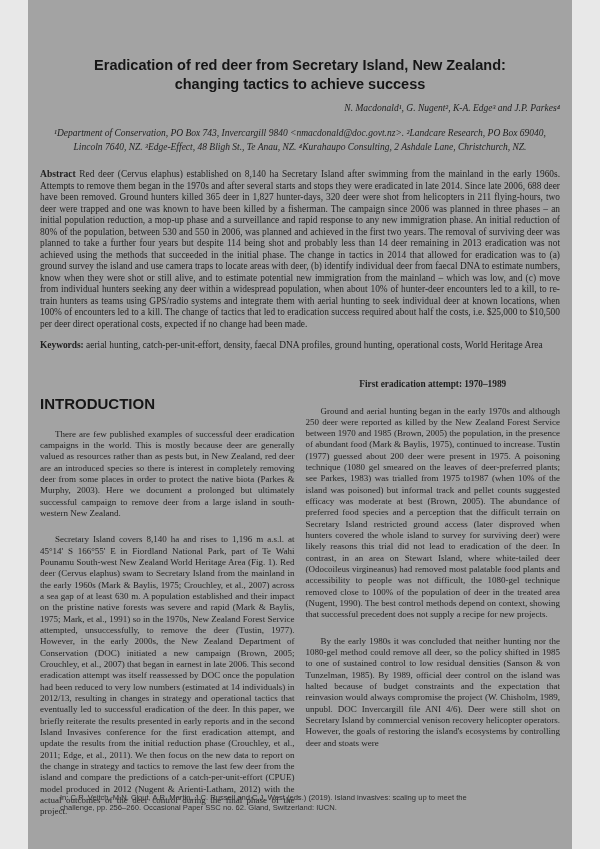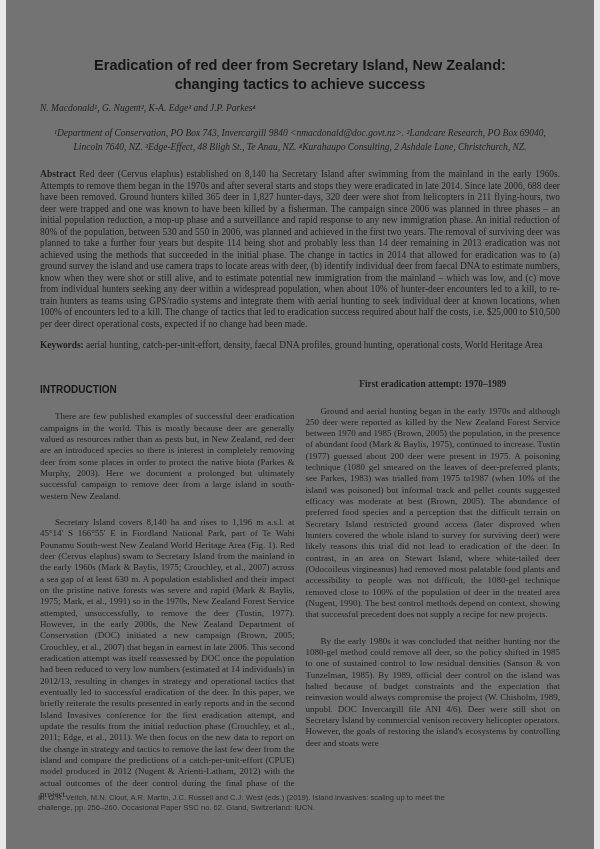--- a/index.html
+++ b/index.html
@@ -1,39 +1,39 @@
 <!DOCTYPE html>
 <html><head>
 <meta charset="utf-8">
 <style>
   html, body { margin:0; padding:0; background:#e8e8e8; }
   .page {
     position:relative;
-    width:588px; height:849px;
+    width:544px; height:849px;
     margin:0 auto;
-    background:#737373;
+    background:#a3a3a3;
     color:#1e1e1e;
     font-family:"Liberation Serif", serif;
     overflow:hidden;
     box-sizing:border-box;
   }
   .title {
     margin:56px auto 0;
     width:460px;
     text-align:center;
     font-family:"Liberation Sans", sans-serif;
     font-weight:bold;
     font-size:14.5px;
     line-height:1.28;
     color:#161616;
   }
   .authors {
     margin:10px auto 0;
     width:520px;
-    text-align:left;
+    text-align:right;
     font-style:italic;
     font-size:9.5px;
   }
   .affiliations {
     margin:14px auto 0;
     width:514px;
     text-align:center;
     font-style:italic;
     font-size:9.5px;
     line-height:1.42;
@@ -67,22 +67,22 @@
   .col {
     flex:1;
     min-width:0;
     font-size:9px;
     line-height:1.26;
     text-align:justify;
   }
   .col .heading {
     font-family:"Liberation Sans", sans-serif;
     font-weight:bold;
-    font-size:10px;
-    margin:5px 0 10px 0;
+    font-size:15px;
+    margin:16px 0 10px 0;
     text-align:left;
     color:#161616;
   }
   .col .subheading {
     font-weight:bold;
     font-size:9.3px;
     margin:0 0 9px 0;
     text-align:center;
   }
   .col p { margin:15px 0 9px 0; text-indent:15px; }

